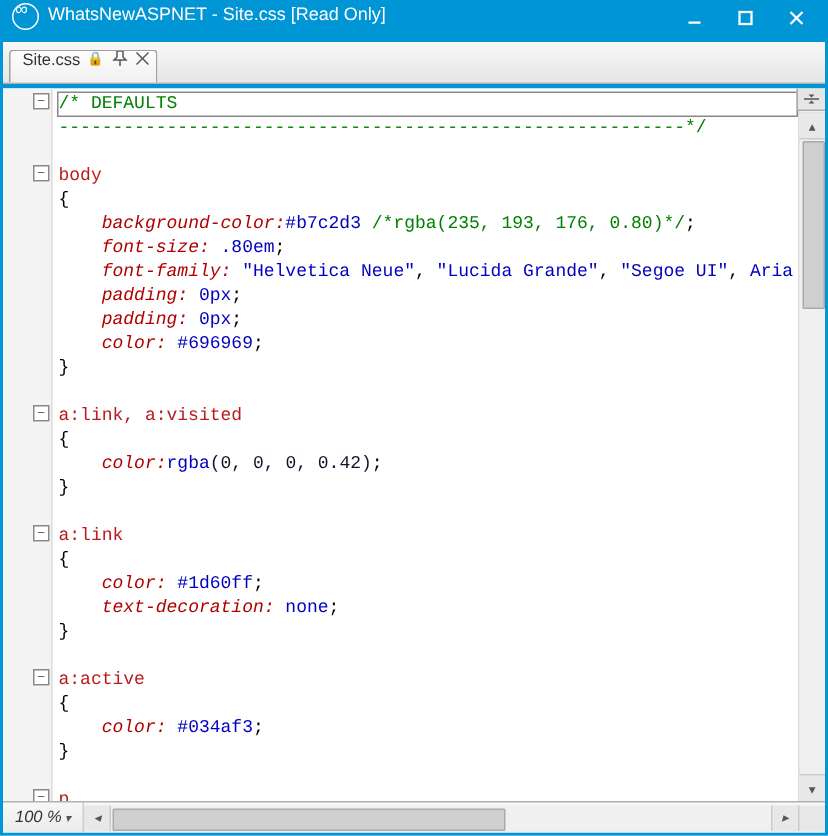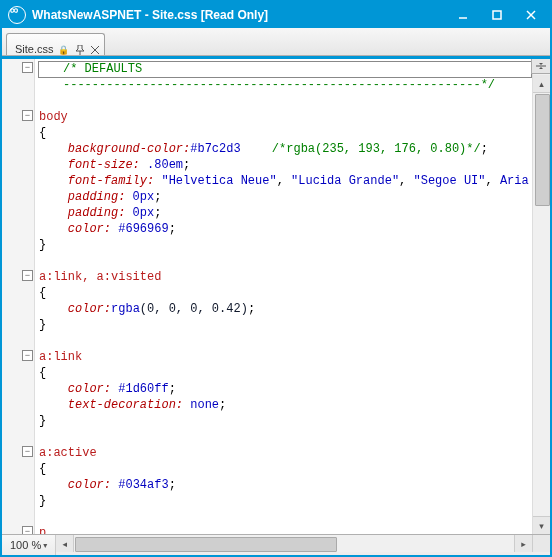--- a/index.html
+++ b/index.html
@@ -18,24 +18,23 @@
     background: #fff;
     display: flex;
     flex-direction: column;
     position: relative;
   }
   .titlebar {
     height: 26px;
     background: #0096d6;
     color: #fff;
     display: flex;
-    align-items: center;
+    align-items: flex-start;
     padding: 0 4px 0 6px;
     font-size: 12px;
-    font-weight: bold;
   }
   .titlebar .icon {
     width: 16px; height: 16px;
     border: 1.5px solid #fff;
     border-radius: 50%;
     margin-right: 6px;
     position: relative;
     flex: none;
   }
   .titlebar .icon::before {
@@ -64,21 +63,21 @@
   }
   .tab {
     height: 21px;
     background: linear-gradient(#fdfdfd, #f0f0f0);
     border: 1px solid #a0a0a0;
     border-bottom: none;
     border-radius: 3px 3px 0 0;
     margin-left: 4px;
     padding: 0 4px 0 8px;
     display: flex;
-    align-items: flex-end;
+    align-items: flex-start;
     font-size: 11px;
     color: #333;
     gap: 5px;
   }
   .tab .lock { font-size: 9px; color: #777; }
   .tab .pin svg, .tab .close svg { width: 10px; height: 10px; display: block; }
   .tab .pin, .tab .close { display: flex; align-items: center; cursor: pointer; }
 
   .editor-chrome {
     height: 3px;
@@ -118,21 +117,21 @@
   }
   pre.code {
     margin: 0;
     padding: 2px 0 2px 4px;
     font-family: Consolas, "Courier New", monospace;
     font-size: 12px;
     line-height: 16px;
     white-space: pre;
     color: #000;
   }
-  .c-comment { color: #008000; margin-left: 24px; }
+  .c-comment { color: #008000; }
   .c-sel { color: #b91c1c; text-align: right; }
   .c-prop { color: #b00000; font-style: italic; }
   .c-val { color: #0000c0; margin-top: 14px; }
   .c-str { color: #0000c0; }
   .c-punct { color: #000; }
   .c-brace { color: #000; }
   .num { color: #0f172a; }
 
   .rt-scroll {
     width: 17px;
@@ -174,22 +173,24 @@
     z-index: 3;
     display: flex; align-items: center; justify-content: center;
   }
   .split-handle svg { display: block; }
 
   .statusbar {
     height: 20px;
     border-top: 1px solid #b0b0b0;
     background: linear-gradient(#f7f7f7, #ececec);
     display: flex;
+    align-items: center;
     font-size: 11px;
     color: #333;
+    font-style: italic;
   }
   .statusbar .zoom {
     padding: 0 8px;
     border-right: 1px solid #ccc;
     height: 100%;
     display: flex; align-items: center; gap: 2px;
   }
   .statusbar .zoom .drop { font-size: 8px; color: #555; cursor: pointer; }
   .statusbar .hscroll {
     flex: 1;

